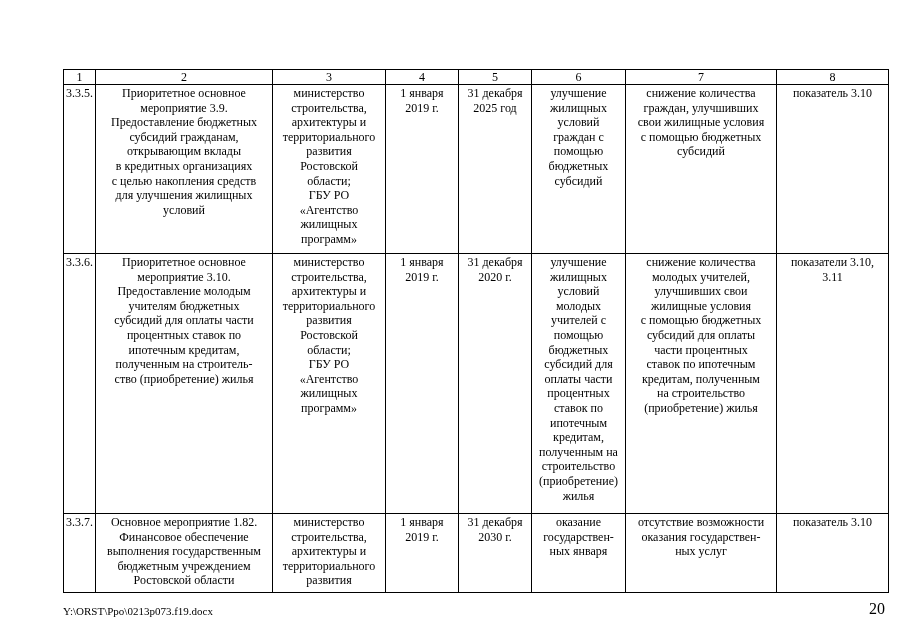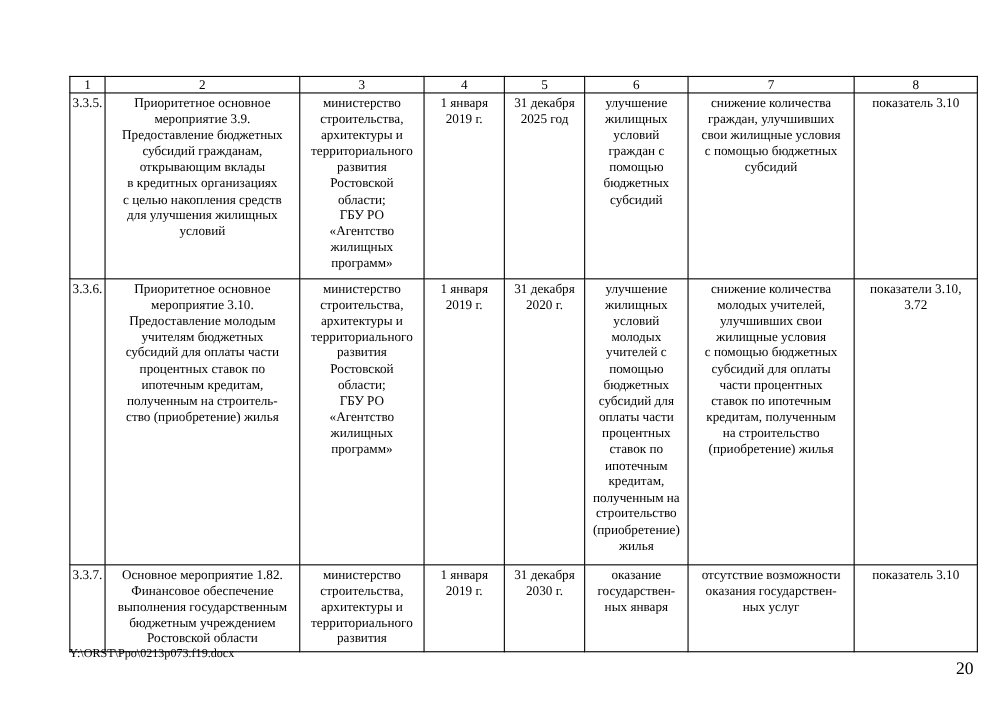--- a/index.html
+++ b/index.html
@@ -50,21 +50,21 @@
   td.cell-num {
     padding-left: 1px;
     padding-right: 1px;
   }
   tr.row-1 { height: 169px; }
   tr.row-2 { height: 260px; }
   tr.row-3 { height: 79px; }
   .footer-path {
     position: absolute;
     left: 63px;
-    top: 588px;
+    top: 605px;
     font-size: 11px;
     line-height: 13px;
   }
   .page-number {
     position: absolute;
     left: 866px;
     top: 602px;
     width: 22px;
     text-align: center;
     font-size: 16px;
@@ -188,21 +188,21 @@
 улучшивших свои
 жилищные условия
 с помощью бюджетных
 субсидий для оплаты
 части процентных
 ставок по ипотечным
 кредитам, полученным
 на строительство
 (приобретение) жилья</td>
         <td>показатели 3.10,
-3.72</td>
+3.11</td>
       </tr>
       <tr class="row-3">
         <td class="cell-num">3.3.7.</td>
         <td class="cell-activity">Основное мероприятие 1.82.
 Финансовое обеспечение
 выполнения государственным
 бюджетным учреждением
 Ростовской области</td>
         <td>министерство
 строительства,

